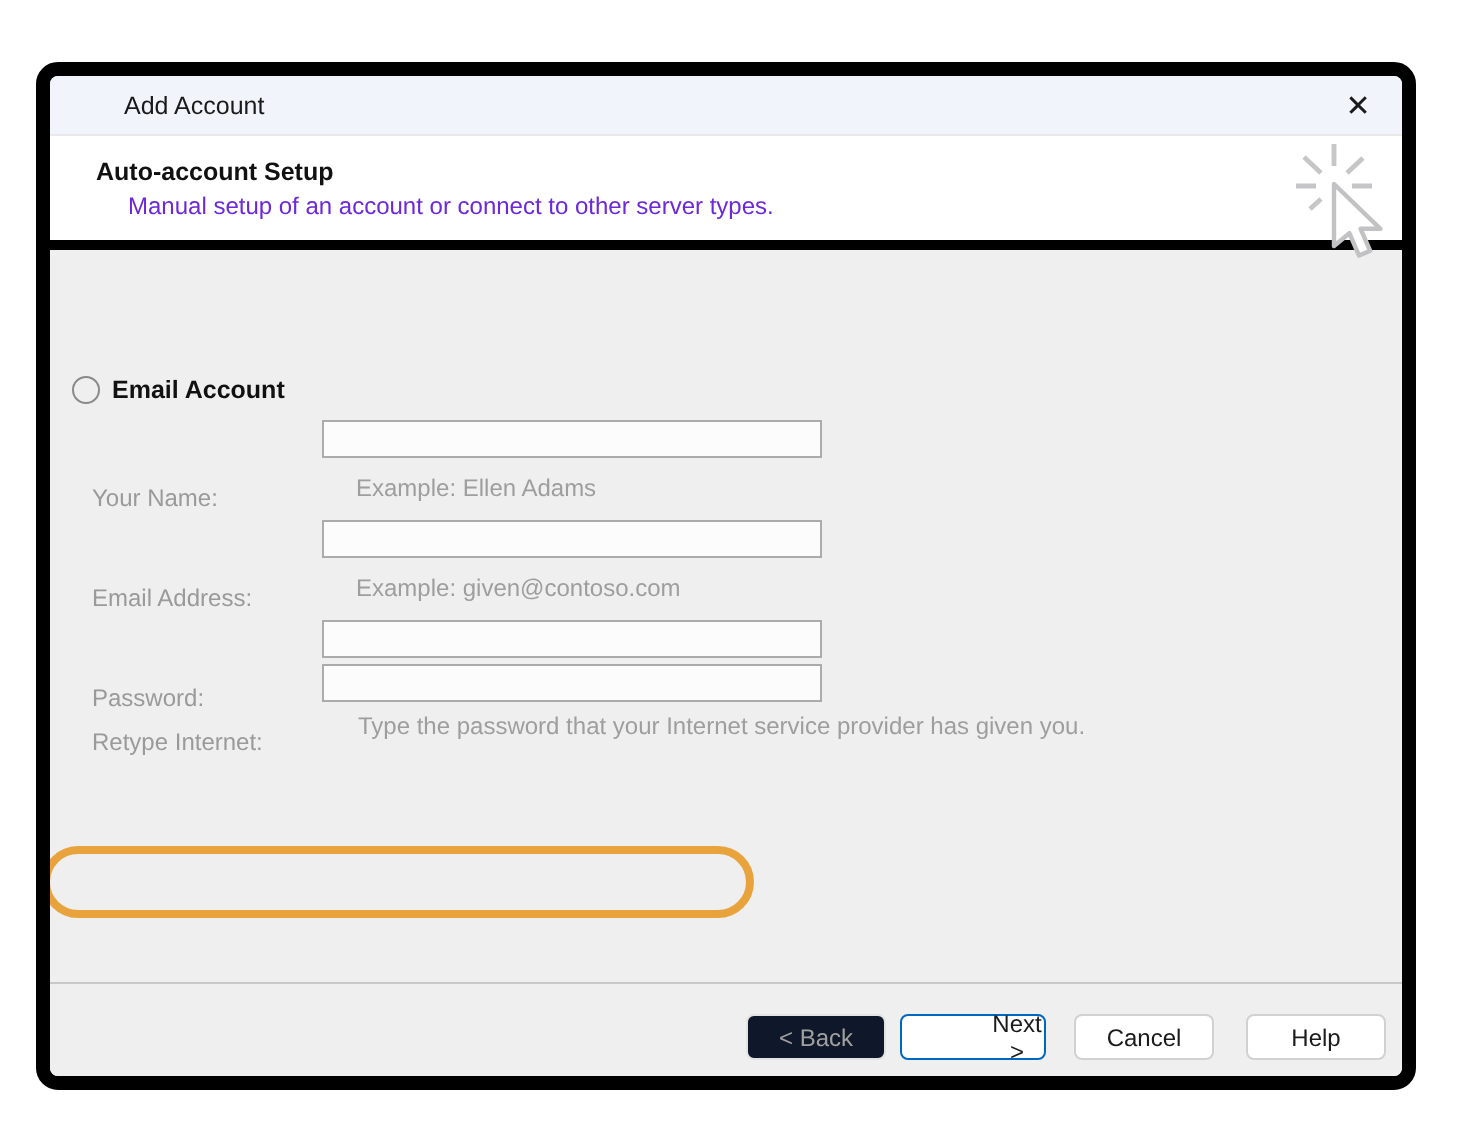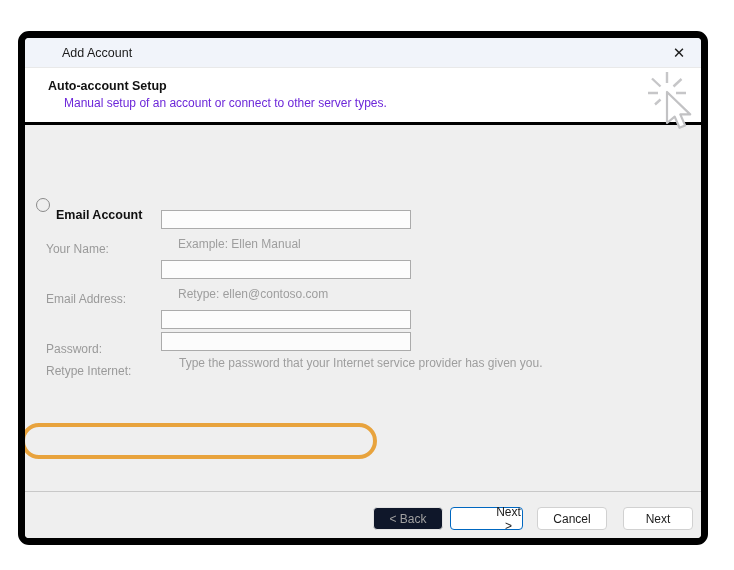--- a/index.html
+++ b/index.html
@@ -24,39 +24,39 @@
   .close-btn {
     position:absolute; right:8px; top:2px; width:28px; height:26px;
     display:flex; align-items:center; justify-content:center;
     font-size:15px; color:#1a1a1a; cursor:pointer; background:transparent; border:none;
     font-family:"DejaVu Sans",sans-serif;
   }
 
   
   .header {
     position:absolute; left:0; top:30px; right:0; height:57px;
-    background:#ffffff; border-bottom:3px solid #000000;
+    background:#ffffff; border-bottom:5px solid #000000;
   }
   .header-title { position:absolute; left:23px; top:11px; font-size:12.5px; font-weight:bold; color:#111; }
   .header-subtitle { position:absolute; left:39px; top:28px; font-size:12px; color:#6d28d9; }
 
   
   .body { position:absolute; left:0; top:88px; right:0; bottom:47px; background:#efefef; }
 
   .radio-row { position:absolute; display:flex; align-items:center; gap:6px; }
   .radio {
     width:14px; height:14px; border-radius:50%; flex:0 0 auto; position:relative;
   }
   .radio.unchecked { border:1px solid #8a8a8a; background:transparent; }
   .radio.checked { background:#0b5cab; border:1px solid #0b5cab; }
   .radio.checked::after {
     content:""; position:absolute; left:50%; top:50%; width:5px; height:5px;
     transform:translate(-50%,-50%); border-radius:50%; background:#fff;
   }
-  .radio-label { font-size:12.5px; font-weight:bold; color:#111;margin-top:20px; }
+  .radio-label { font-size:12.5px; font-weight:bold; color:#111; }
 
   .field-label { position:absolute; font-size:12px; color:#9a9a9a;margin-top:28px; }
   .text-input {
     position:absolute; width:250px; height:19px; background:#fcfcfc;
     border:1px solid #ababab; border-radius:0; font-size:12px; padding:0 4px; color:#333;
   }
   .hint { position:absolute; font-size:12px; color:#9e9e9e; }
 
   
   .highlight-oval {
@@ -104,25 +104,25 @@
 
       <div class="body">
 
         <div class="radio-row" style="left:11px; top:62px;">
           <span class="radio unchecked"></span>
           <span class="radio-label">Email Account</span>
         </div>
 
         <span class="field-label" style="left:21px; top:88px;">Your Name:</span>
         <input class="text-input" style="left: 136px; top: 84px;" disabled="">
-        <span class="hint" style="left:153px; top:111px;">Example: Ellen Manual</span>
+        <span class="hint" style="left:153px; top:111px;">Example: Ellen Adams</span>
 
         <span class="field-label" style="left:21px; top:138px;">Email Address:</span>
         <input class="text-input" style="left: 136px; top: 134px;" disabled="">
-        <span class="hint" style="left:153px; top:161px;">Retype: ellen@contoso.com</span>
+        <span class="hint" style="left:153px; top:161px;">Example: given@contoso.com</span>
 
         <span class="field-label" style="left:21px; top:188px;">Password:</span>
         <input class="text-input" style="left: 136px; top: 184px;" disabled="">
 
         <span class="field-label" style="left:21px; top:210px;">Retype Internet:</span>
         <input class="text-input" style="left: 136px; top: 206px;" disabled="">
         <span class="hint" style="left:154px; top:230px;text-align:right;">Type the password that your Internet service provider has given you.</span>
 
 
         <div class="highlight-oval"></div>
@@ -137,18 +137,18 @@
           <line x1="31" y1="25" x2="41" y2="25"></line>
           <line x1="15.5" y1="31.5" x2="10" y2="36.5"></line>
         </g>
         <path d="M22,24 l0,31 l7.7,-6.4 l4.8,11.2 l5.6,-2.4 l-4.8,-11 l9.9,0 Z" fill="#ffffff" stroke="#c2c2c4" stroke-width="2.2" stroke-linejoin="round"></path>
       </svg>
 
       <div class="footer">
         <button class="btn btn-back disabled">&lt; Back</button>
         <button class="btn btn-next default">Next &gt;</button>
         <button class="btn btn-cancel">Cancel</button>
-        <button class="btn btn-help">Next</button>
+        <button class="btn btn-help">Help</button>
       </div>
 
     </div>
   </div>
 </div>
 
 </body></html>

